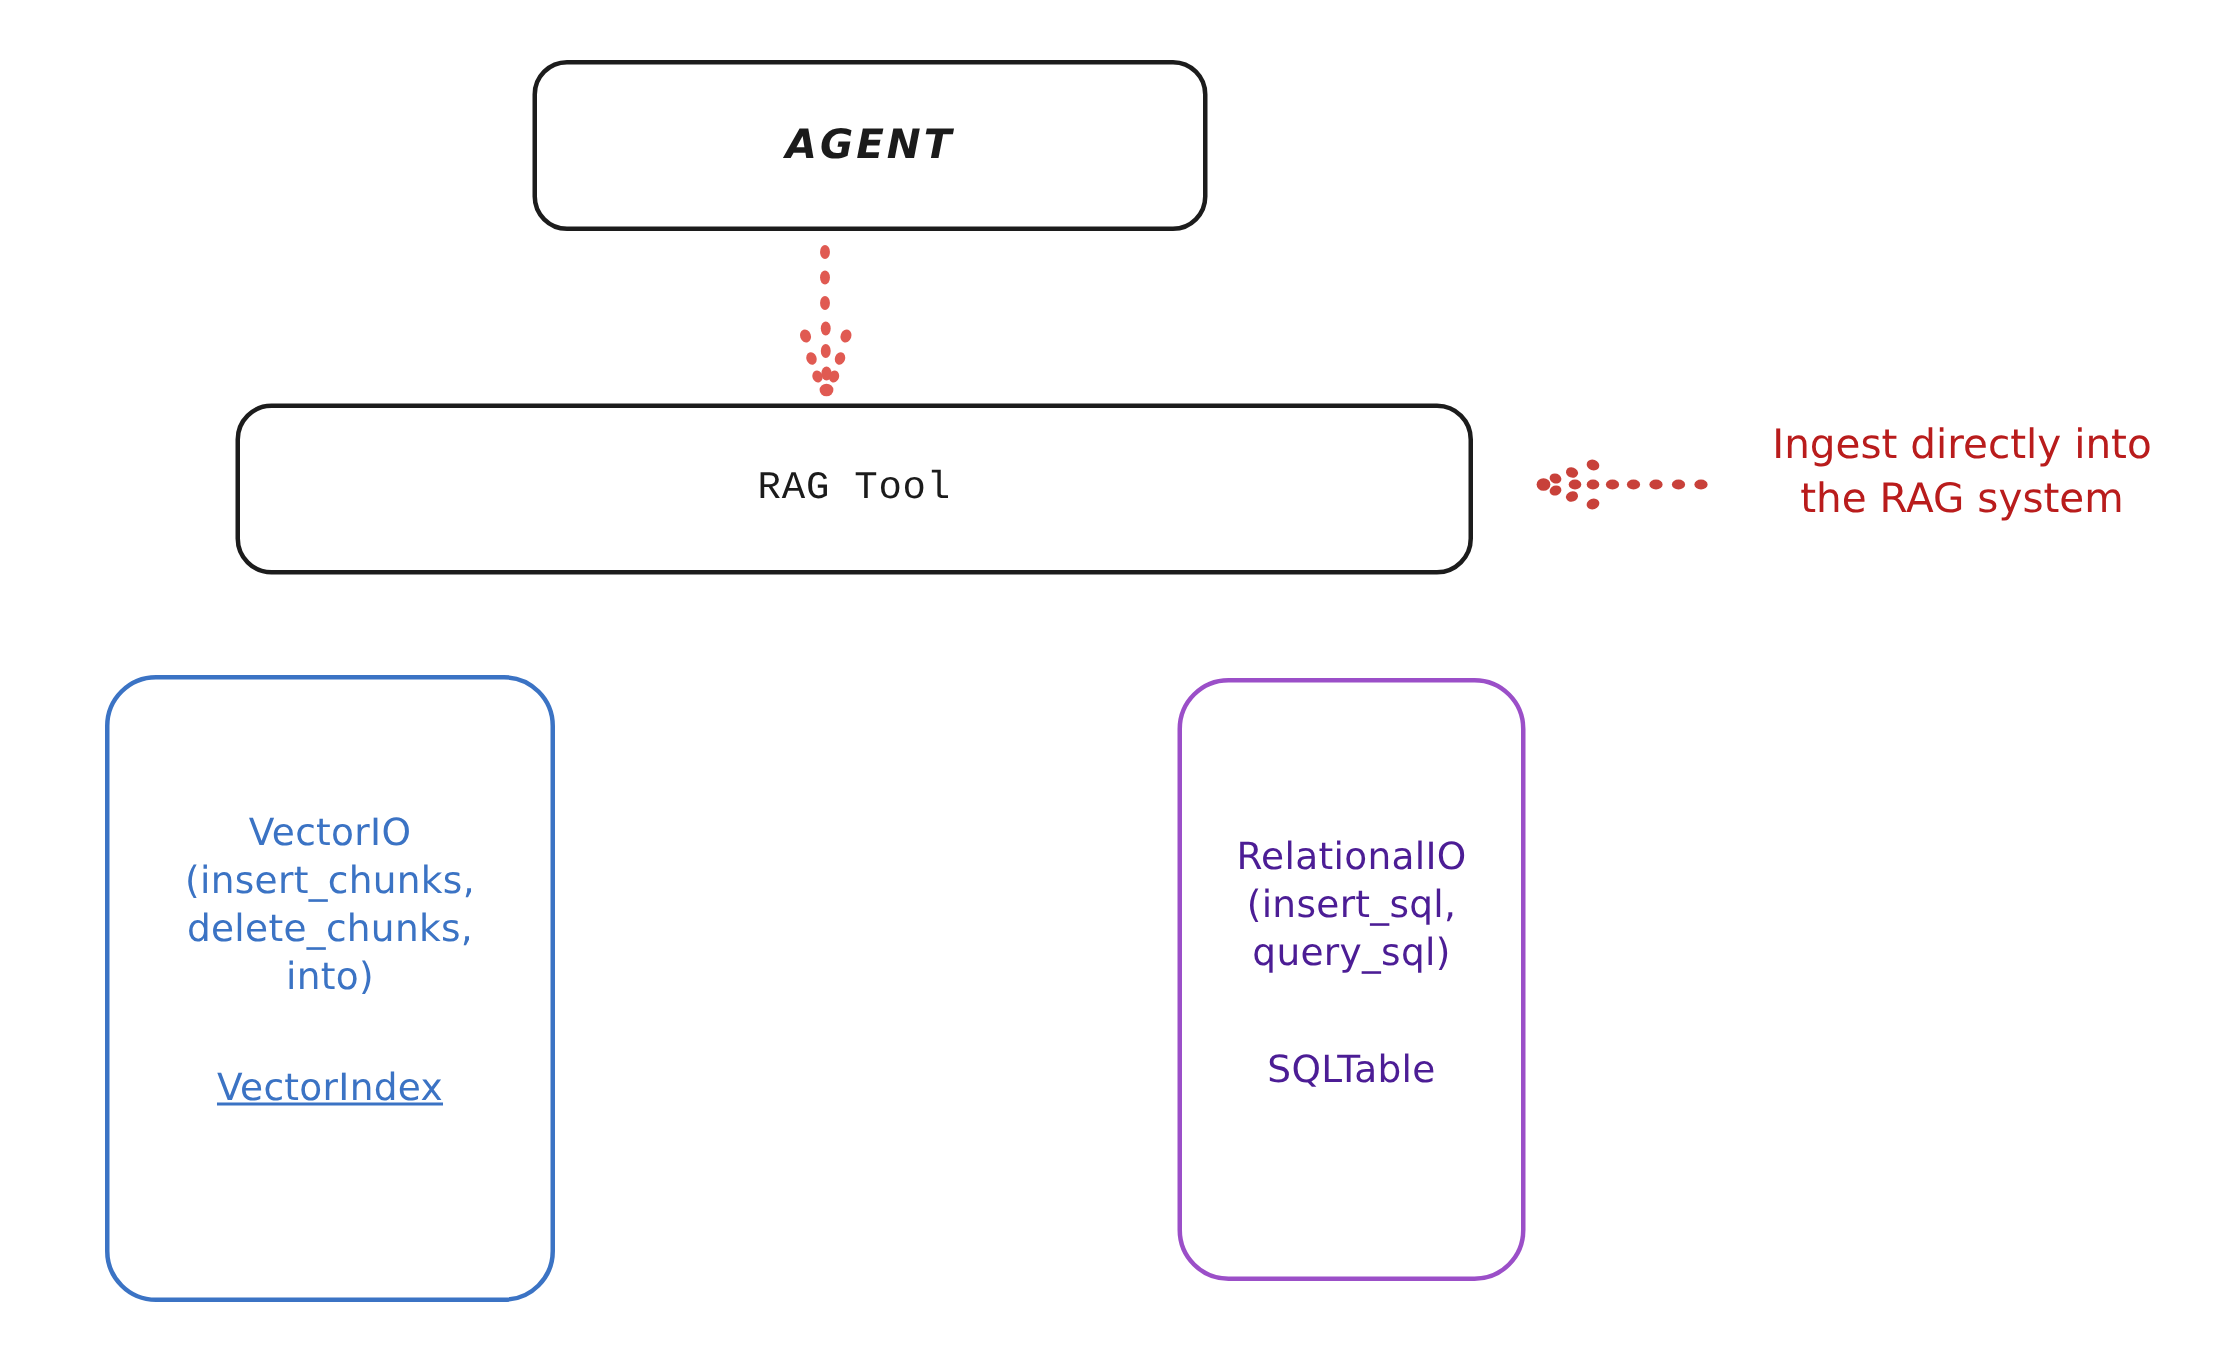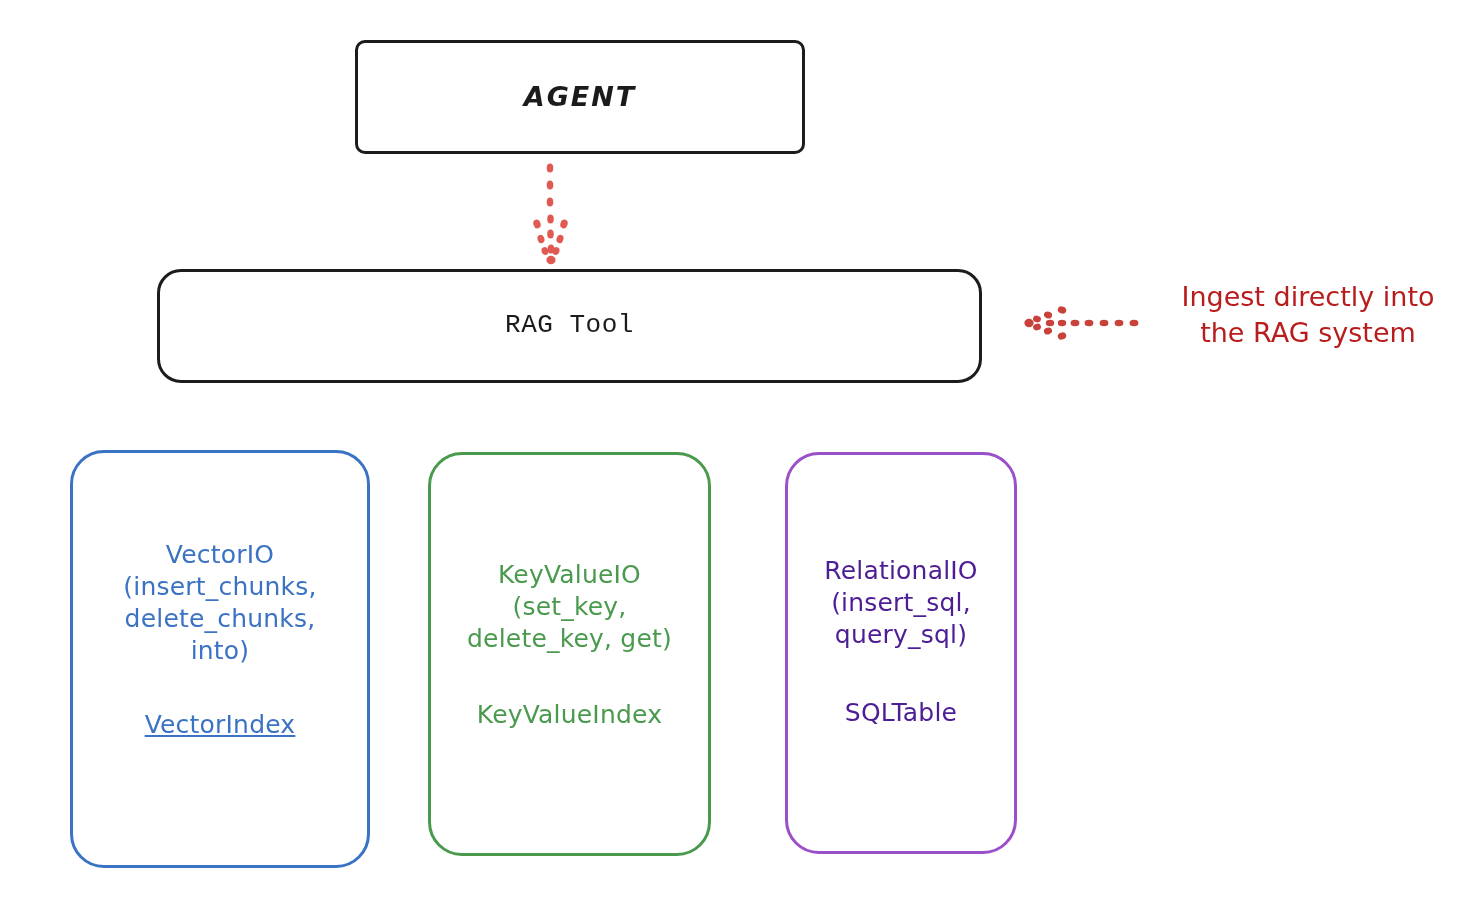--- a/index.html
+++ b/index.html
@@ -33,21 +33,21 @@
     white-space: pre-line;
   }
 
   
   #agent-node {
     left: 355px;
     top: 40px;
     width: 450px;
     height: 114px;
     border: 3.5px solid #1c1c1c;
-    border-radius: 10px;
+    border-radius: 23px;
   }
   #agent-node .label {
     font-family: "DejaVu Sans", sans-serif;
     font-style: italic;
     font-weight: 700;
     font-size: 27px;
     letter-spacing: 2px;
     color: #1b1b1b;
   }
 
@@ -200,26 +200,20 @@
 the RAG system</div>
 
   <div class="provider" id="vectorio-node">
     <div class="api-label">VectorIO
 (insert_chunks,
 delete_chunks,
 into)</div>
     <div class="index-label">VectorIndex</div>
   </div>
 
-  <div class="provider" id="keyvalueio-node">
-    <div class="api-label">KeyValueIO
-(set_key,
-delete_key, get)</div>
-    <div class="index-label">KeyValueIndex</div>
-  </div>
 
   <div class="provider" id="relationalio-node">
     <div class="api-label">RelationalIO
 (insert_sql,
 query_sql)</div>
     <div class="index-label">SQLTable</div>
   </div>
 
 </div>
 

